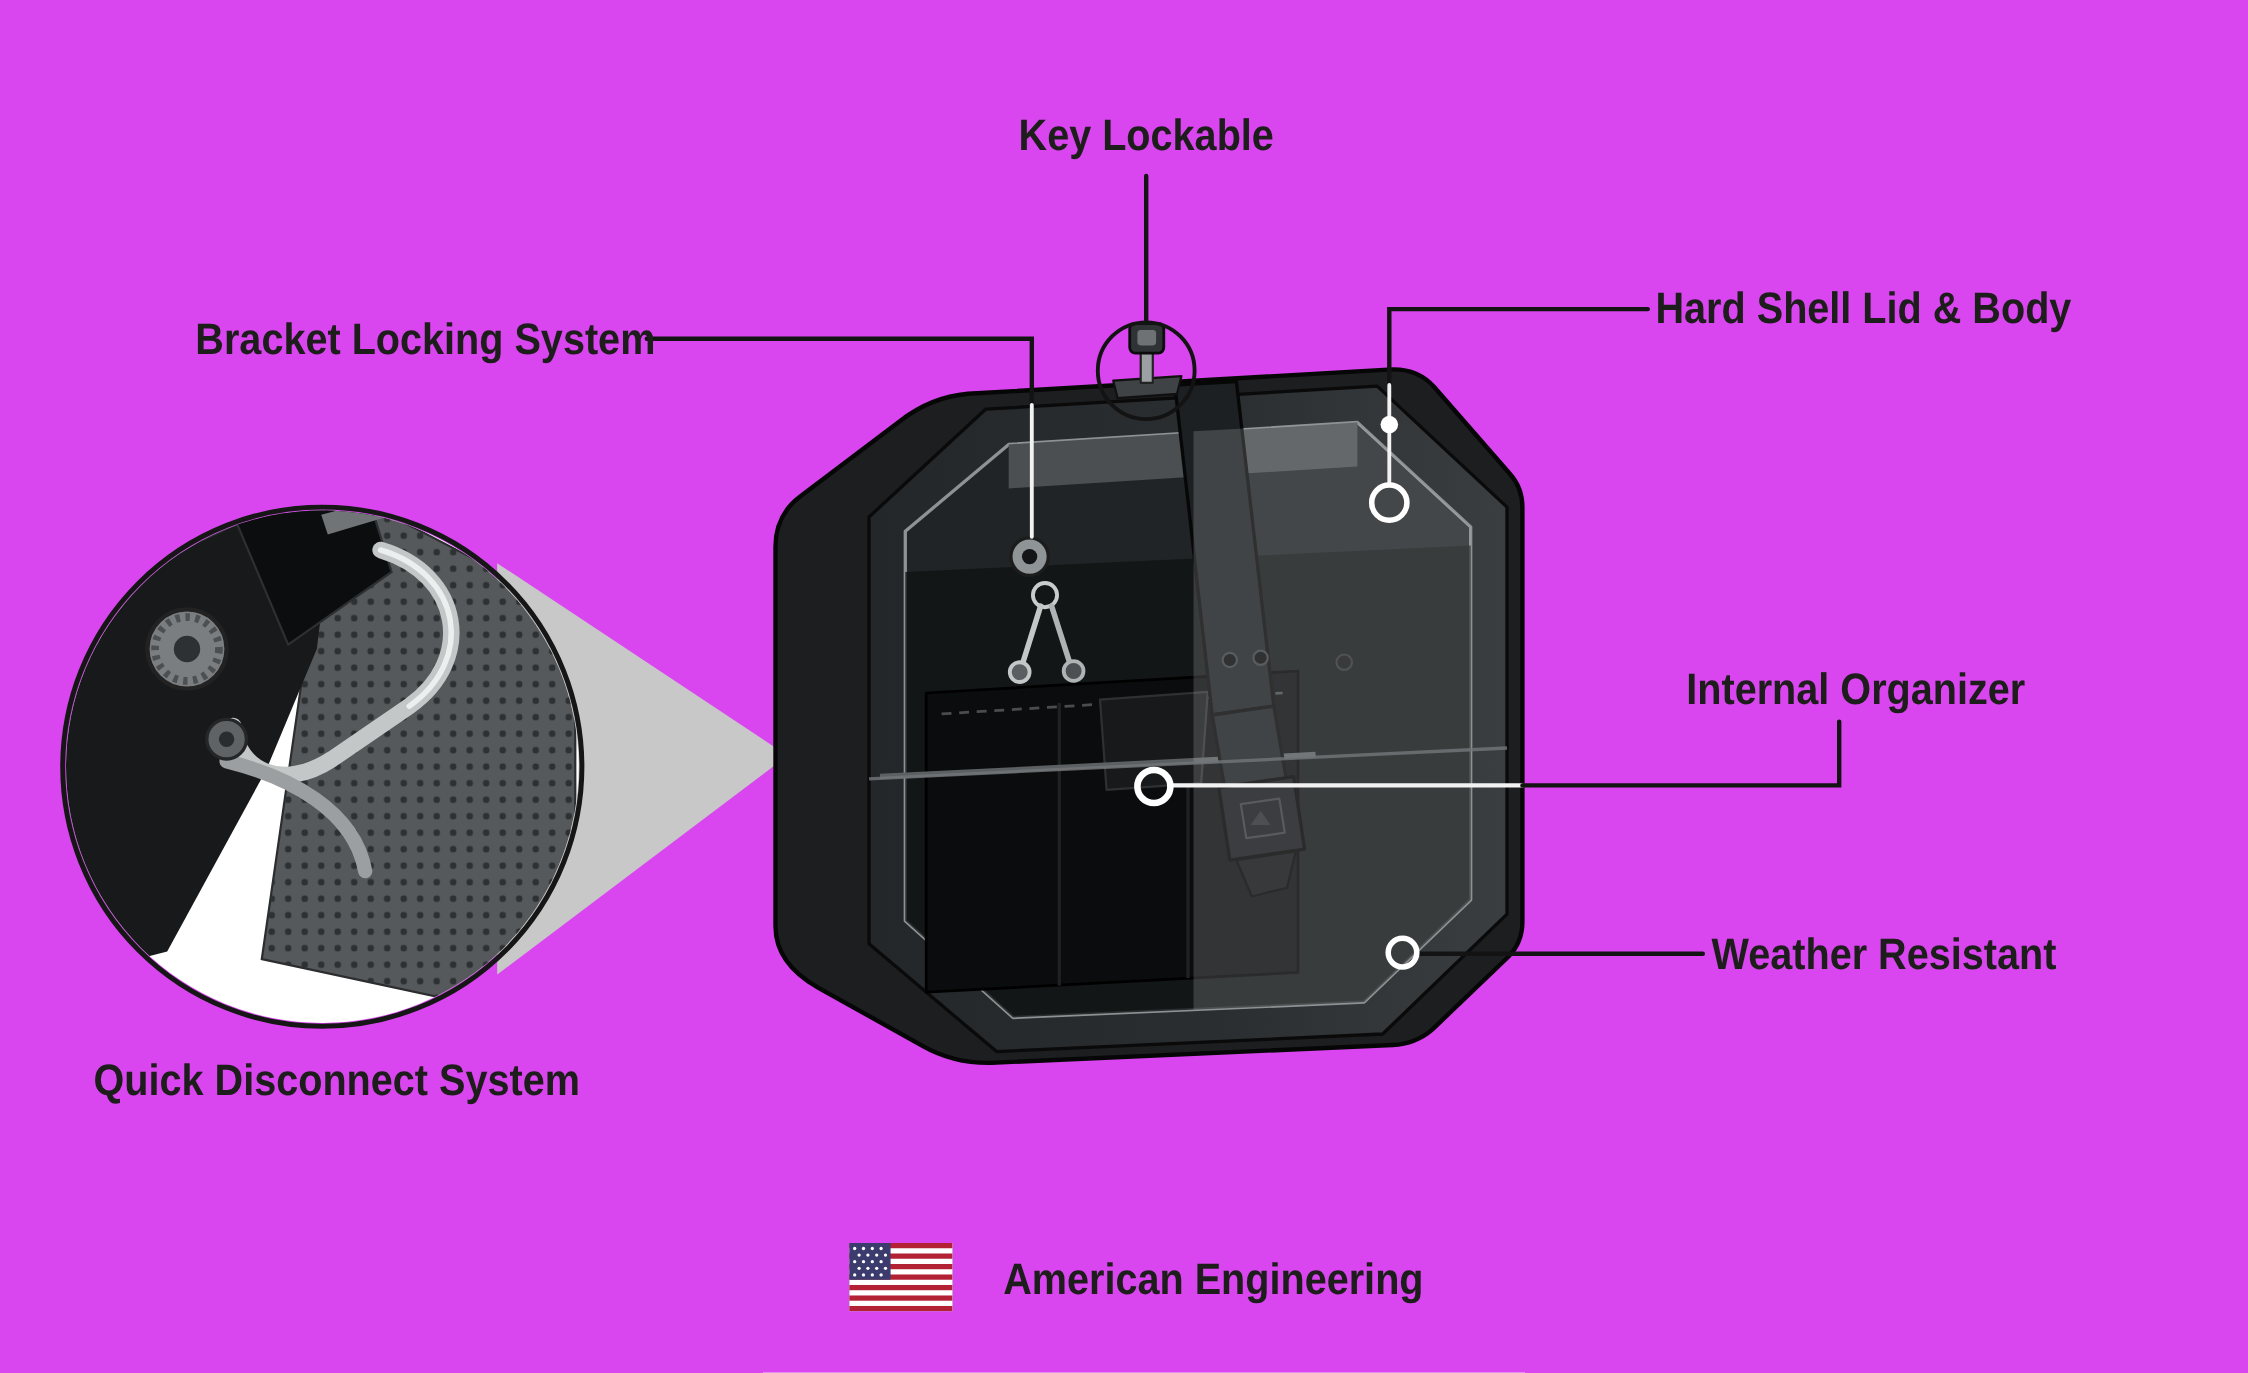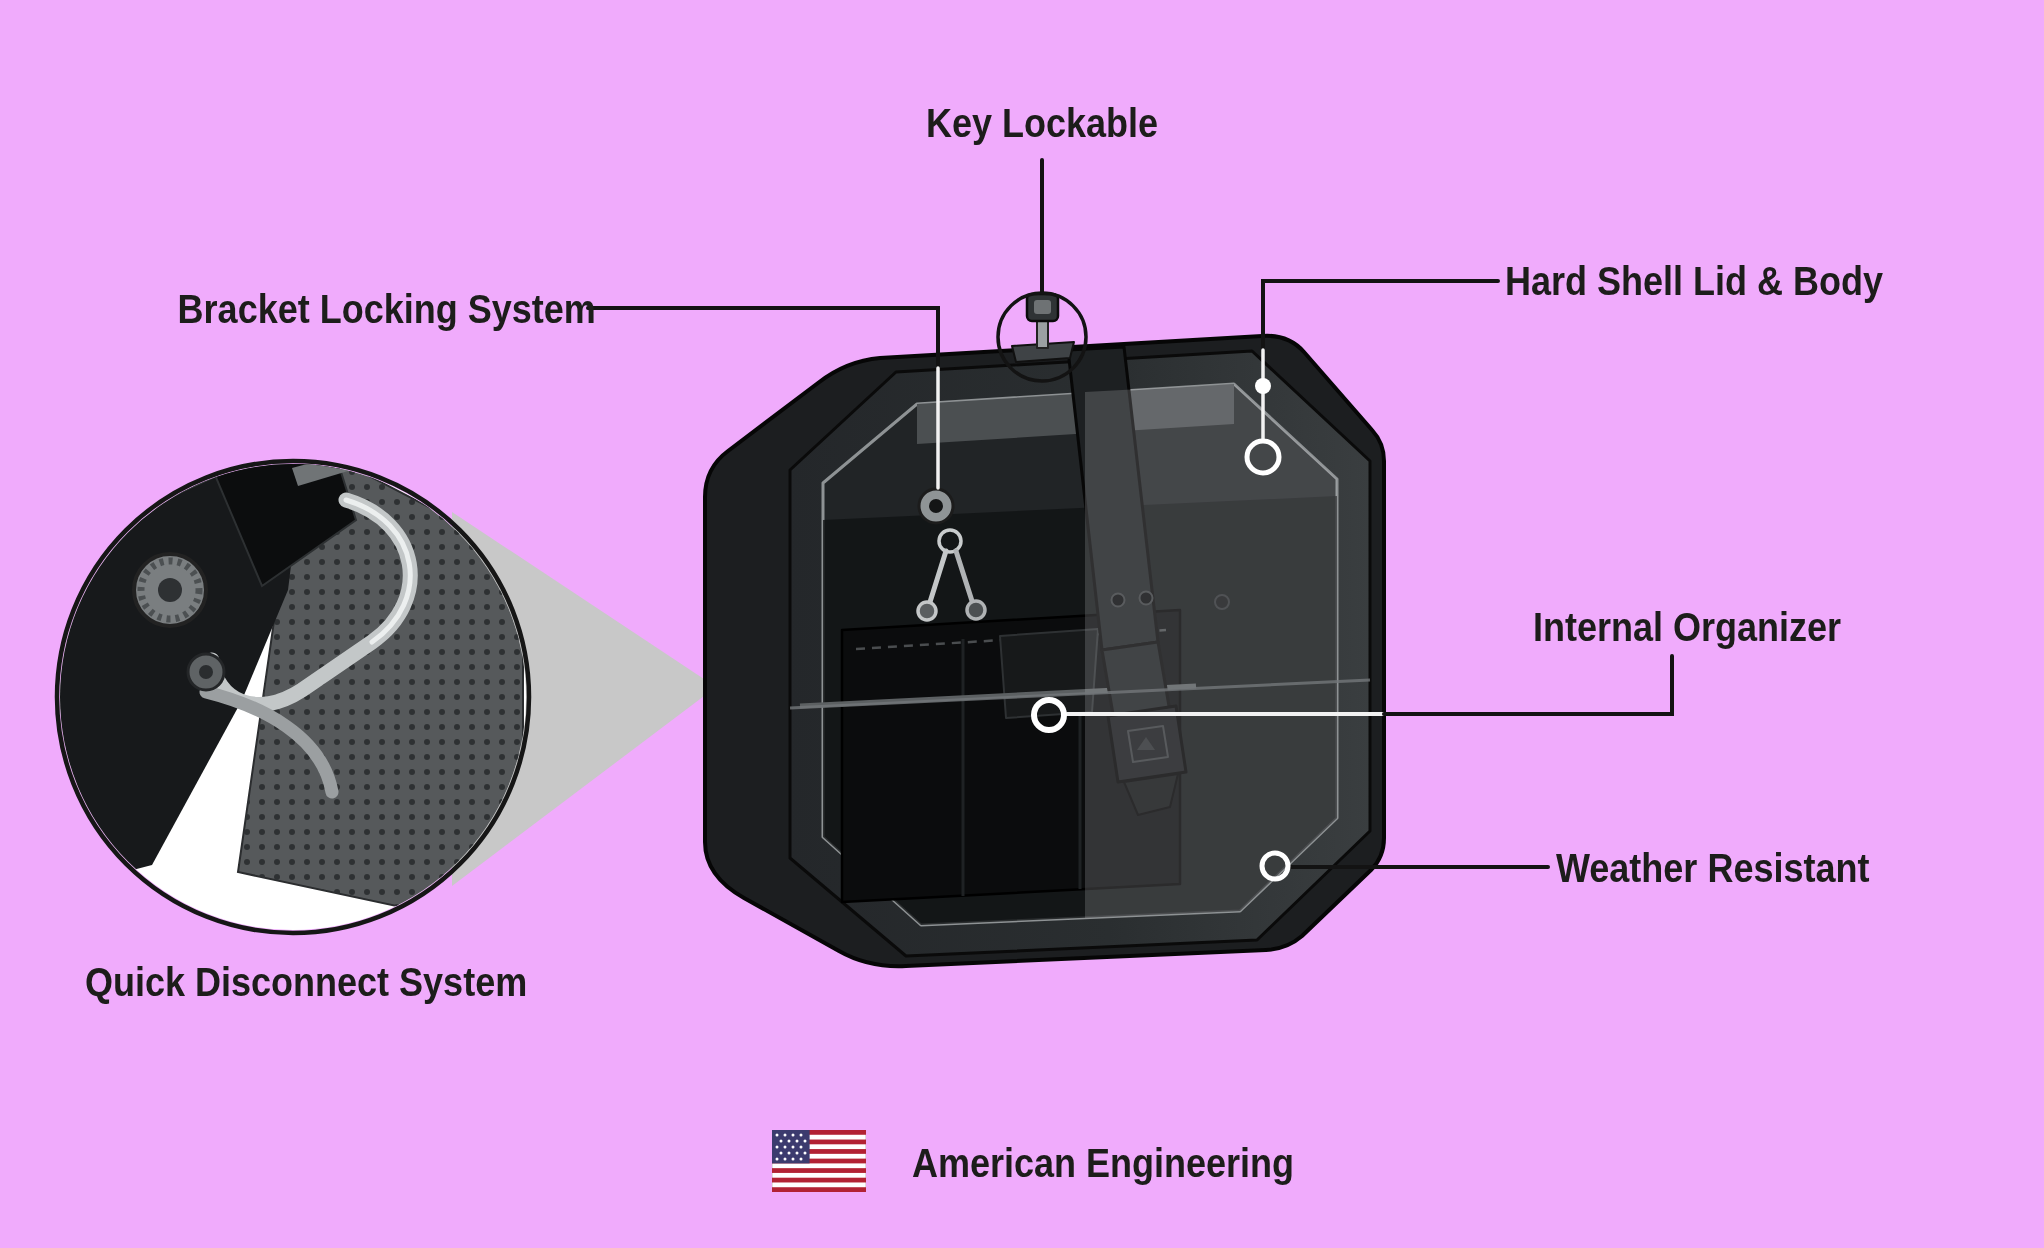--- a/index.html
+++ b/index.html
@@ -1,21 +1,21 @@
 <!DOCTYPE html>
 <html><head>
 <meta charset="utf-8">
 <style>
   * { box-sizing: border-box; }
   html, body { margin: 0; padding: 0; background: #ffffff; }
   .canvas {
     position: relative;
     width: 2044px;
     height: 1248px;
-    background: #f0abfc;
+    background: #d946ef;
     overflow: hidden;
     font-family: "Liberation Sans", sans-serif;
   }
   .art { position: absolute; left: 0; top: 0; width: 2044px; height: 1248px; }
   .label {
     position: absolute;
     font-weight: 700;
     font-stretch: condensed;
     font-size: 40px;
     line-height: 46px;

